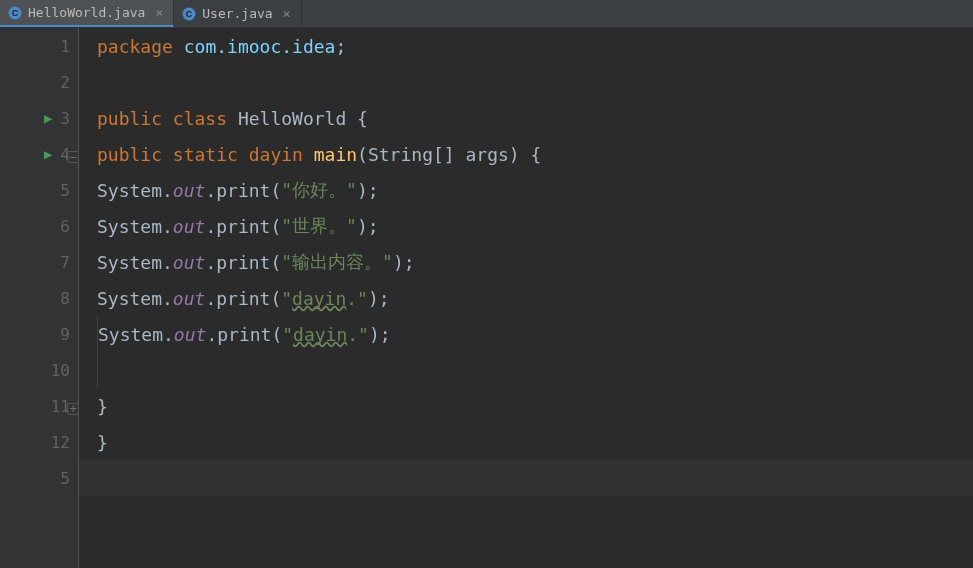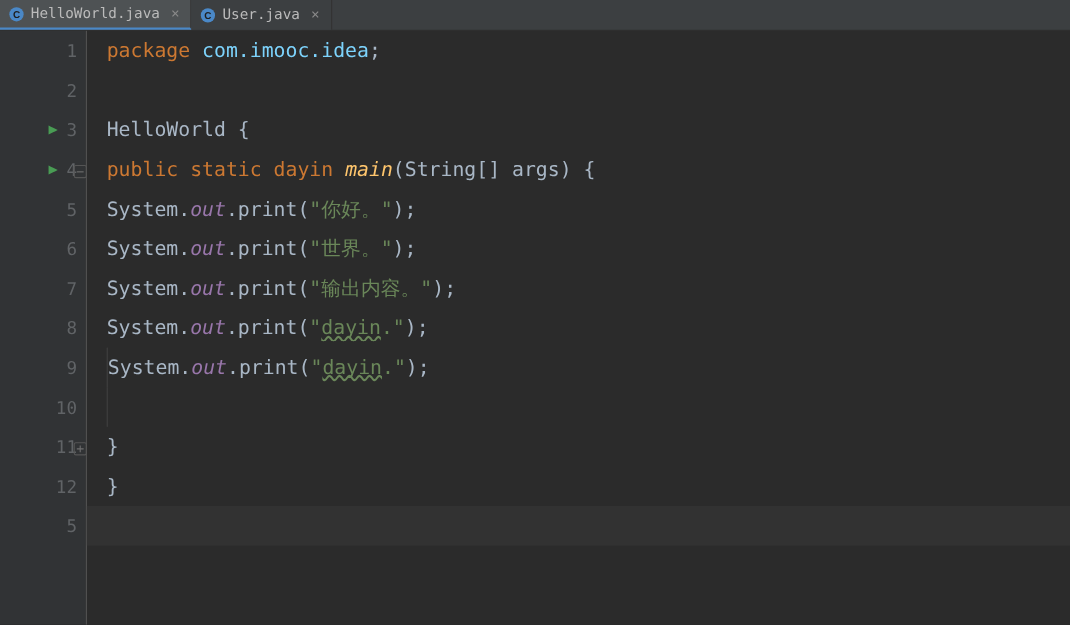--- a/index.html
+++ b/index.html
@@ -105,21 +105,21 @@
       align-items: center;
       padding-left: 18px;
       white-space: pre;
     }
     .code-line.active-line {
       background: #323232;
     }
     .kw { color: #cc7832; text-align: right; }
     .pkg { color: #7dd3fc; }
     .cls { color: #a9b7c6; }
-    .method { color: #ffc66d; font-style: italic; }
+    .method { color: #ffc66d; }
     .field-static { color: #9876aa; font-style: italic; }
     .str { color: #6a8759; }
     .paren { color: #a9b7c6; }
     .typo { text-decoration: wavy underline #6a8759; text-decoration-skip-ink: none; }
     .indent-guide {
       border-left: 1px solid #404040;
       display: inline-block;
       height: 100%;
     }
   </style>
@@ -193,21 +193,21 @@
         <span class="line-number">5</span>
       </div>
   </div>
 
   <div class="code-area">
     <div style="position:absolute;left:-12px;top:116px"><span class="fold-icon">−</span></div>
     <div style="position:absolute;left:-12px;top:368px"><span class="fold-icon">+</span></div>
 
     <div class="code-line"><span class="kw">package </span><span class="pkg">com.imooc.idea</span><span class="paren">;</span></div>
     <div class="code-line"></div>
-    <div class="code-line"><span class="cls">HelloWorld </span><span class="paren">{</span></div>
+    <div class="code-line"><span class="kw">public class </span><span class="cls">HelloWorld </span><span class="paren">{</span></div>
     <div class="code-line">    <span class="kw">public static </span><span class="kw">dayin </span><span class="method">main</span><span class="paren">(String[] args) </span><span class="paren">{</span></div>
     <div class="code-line">        <span class="cls">System.</span><span class="field-static">out</span><span class="cls">.print(</span><span class="str">"你好。"</span><span class="paren">);</span></div>
     <div class="code-line">        <span class="cls">System.</span><span class="field-static">out</span><span class="cls">.print(</span><span class="str">"世界。"</span><span class="paren">);</span></div>
     <div class="code-line">        <span class="cls">System.</span><span class="field-static">out</span><span class="cls">.print(</span><span class="str">"输出内容。"</span><span class="paren">);</span></div>
     <div class="code-line">        <span class="cls">System.</span><span class="field-static">out</span><span class="cls">.print(</span><span class="str">"</span><span class="str typo">dayin</span><span class="str">."</span><span class="paren">);</span></div>
     <div class="code-line">        <span class="indent-guide"></span>          <span class="cls">System.</span><span class="field-static">out</span><span class="cls">.print(</span><span class="str">"</span><span class="str typo">dayin</span><span class="str">."</span><span class="paren">);</span></div>
     <div class="code-line">        <span class="indent-guide"></span></div>
     <div class="code-line">    <span class="paren">}</span></div>
     <div class="code-line"><span class="paren">}</span></div>
     <div class="code-line active-line"></div>

